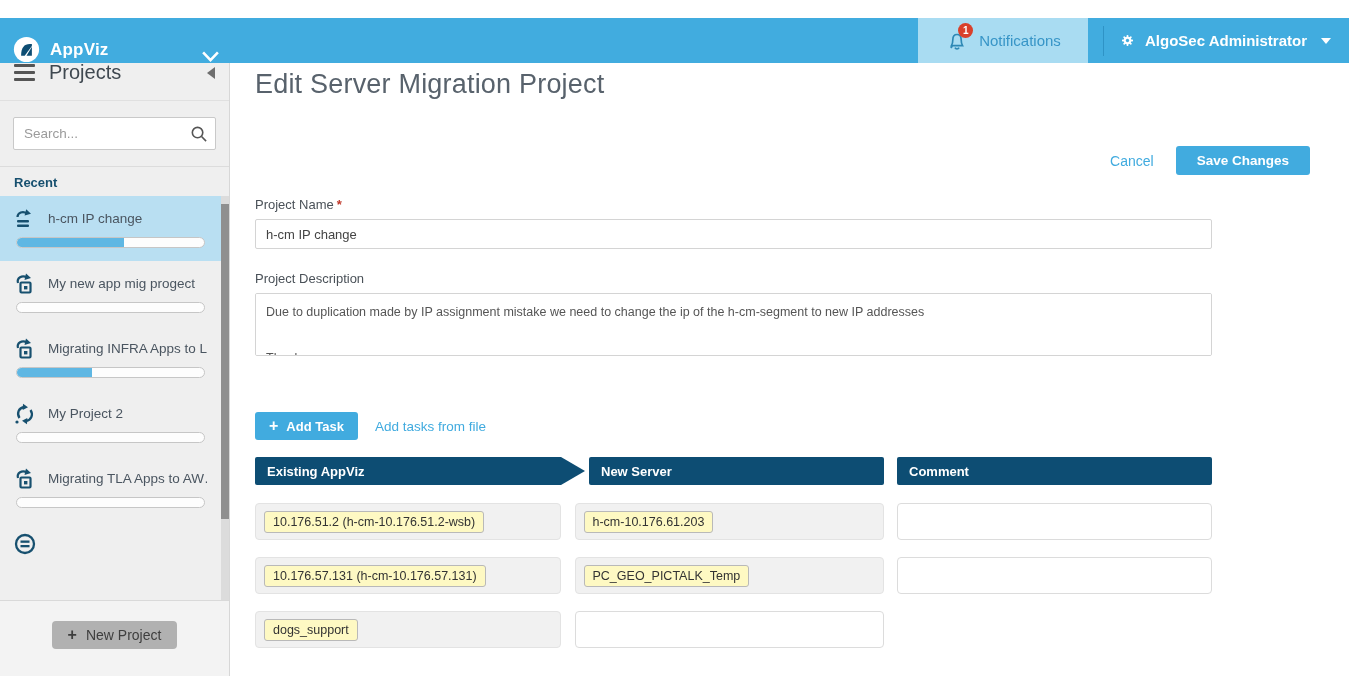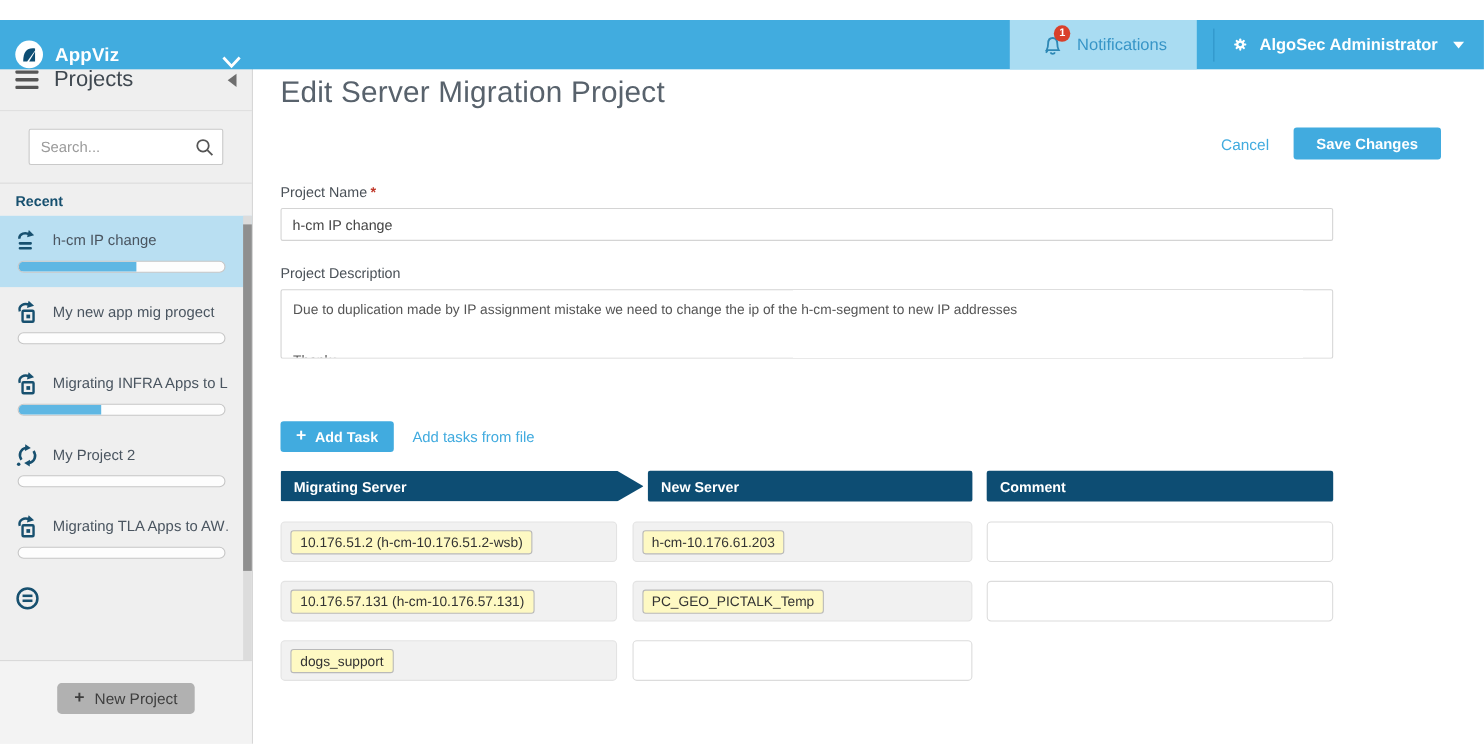--- a/index.html
+++ b/index.html
@@ -41,21 +41,21 @@
   .sidebar {
     position:fixed; top:45px; left:0; bottom:0; width:230px;
     background:#EFEFEF; border-right:1px solid #D7D7D7;
     display:flex; flex-direction:column; z-index:20;
   }
   .sb-header { height:56px; flex:0 0 56px; display:flex; align-items:center; padding:0 14px; border-bottom:1px solid #E0E0E0; }
   .hamb { width:21px; display:flex; flex-direction:column; gap:4px; cursor:pointer; }
   .hamb span { height:3px; background:#555; border-radius:1px; }
   .sb-title { margin-left:14px; font-size:20px; color:#3F4850; }
   .collapse-arrow { margin-left:auto; width:0; height:0; border-top:6px solid transparent; border-bottom:6px solid transparent; border-right:8px solid #6E6E6E; cursor:pointer; }
-  .sb-search { padding:16px 26px; flex:0 0 64px; }
+  .sb-search { padding:16px 13px; flex:0 0 64px; }
   .search-box { position:relative; }
   .search-box input {
     width:100%; height:33px; border:1px solid #C9C9C9; border-radius:2px;
     padding:0 32px 0 10px; font-size:13.5px; color:#555; background:#fff; outline:none;
     font-family:inherit;
   }
   .search-box input::placeholder { color:#9B9B9B; }
   .search-icon { position:absolute; right:8px; top:7px; cursor:pointer; }
   .sb-section { flex:0 0 30px; border-top:1px solid #DCDCDC; padding:8px 14px 4px; font-weight:bold; font-size:13px; color:#17506F; }
   .sb-list { flex:1 1 auto; overflow:hidden; position:relative; }
@@ -73,21 +73,21 @@
   .newproj-btn {
     height:28px; background:#B1B1B1; border:none; border-radius:4px; padding:0 16px;
     font-size:14px; color:#3E3E3E; display:flex; align-items:center; gap:9px;
     font-family:inherit; cursor:pointer;
   }
   .plus-glyph { font-size:16px; font-weight:bold; line-height:1; }
 
   
   .main { position:fixed; left:230px; top:45px; right:0; bottom:0; background:#fff; padding:24px 39px 0 25px; overflow:hidden; }
   .page-title { font-size:27px; font-weight:normal; color:#58626C; margin:0; letter-spacing:.2px; }
-  .actions { display:flex; justify-content:flex-end; align-items:center; gap:22px; margin-top:16px; }
+  .actions { display:flex; justify-content:flex-end; align-items:center; gap:22px; margin-top:46px; }
   .cancel-link { color:#41ABDF; font-size:14px; text-decoration:none; cursor:pointer; }
   .save-btn {
     background:#41ABDF; color:#fff; border:none; border-radius:3px;
     height:29px; padding:0 21px; font-size:13.5px; font-weight:bold; font-family:inherit; cursor:pointer;
   }
   .form { width:957px; }
   .flabel { font-size:13px; color:#4A5158; margin:22px 0 7px; }
   .req { color:#C0392B; margin-left:3px; font-weight:bold; }
   .text-input {
     width:100%; height:30px; border:1px solid #D4D4D4; border-radius:2px;
@@ -345,21 +345,21 @@
 
     <div class="task-actions">
       <button class="addtask-btn">
         <span class="plus-glyph">+</span>
         <span>Add Task</span>
       </button>
       <a class="file-link">Add tasks from file</a>
     </div>
 
     <div class="thead">
-      <div class="th th1">Migrating Server</div>
+      <div class="th th1">Existing AppViz</div>
       <div class="th th2">New Server</div>
       <div class="th th3">Comment</div>
     </div>
 
     <div class="trows">
 
       <div class="trow">
         <div class="server-field">
           <span class="chip">10.176.51.2 (h-cm-10.176.51.2-wsb)</span>
         </div>

